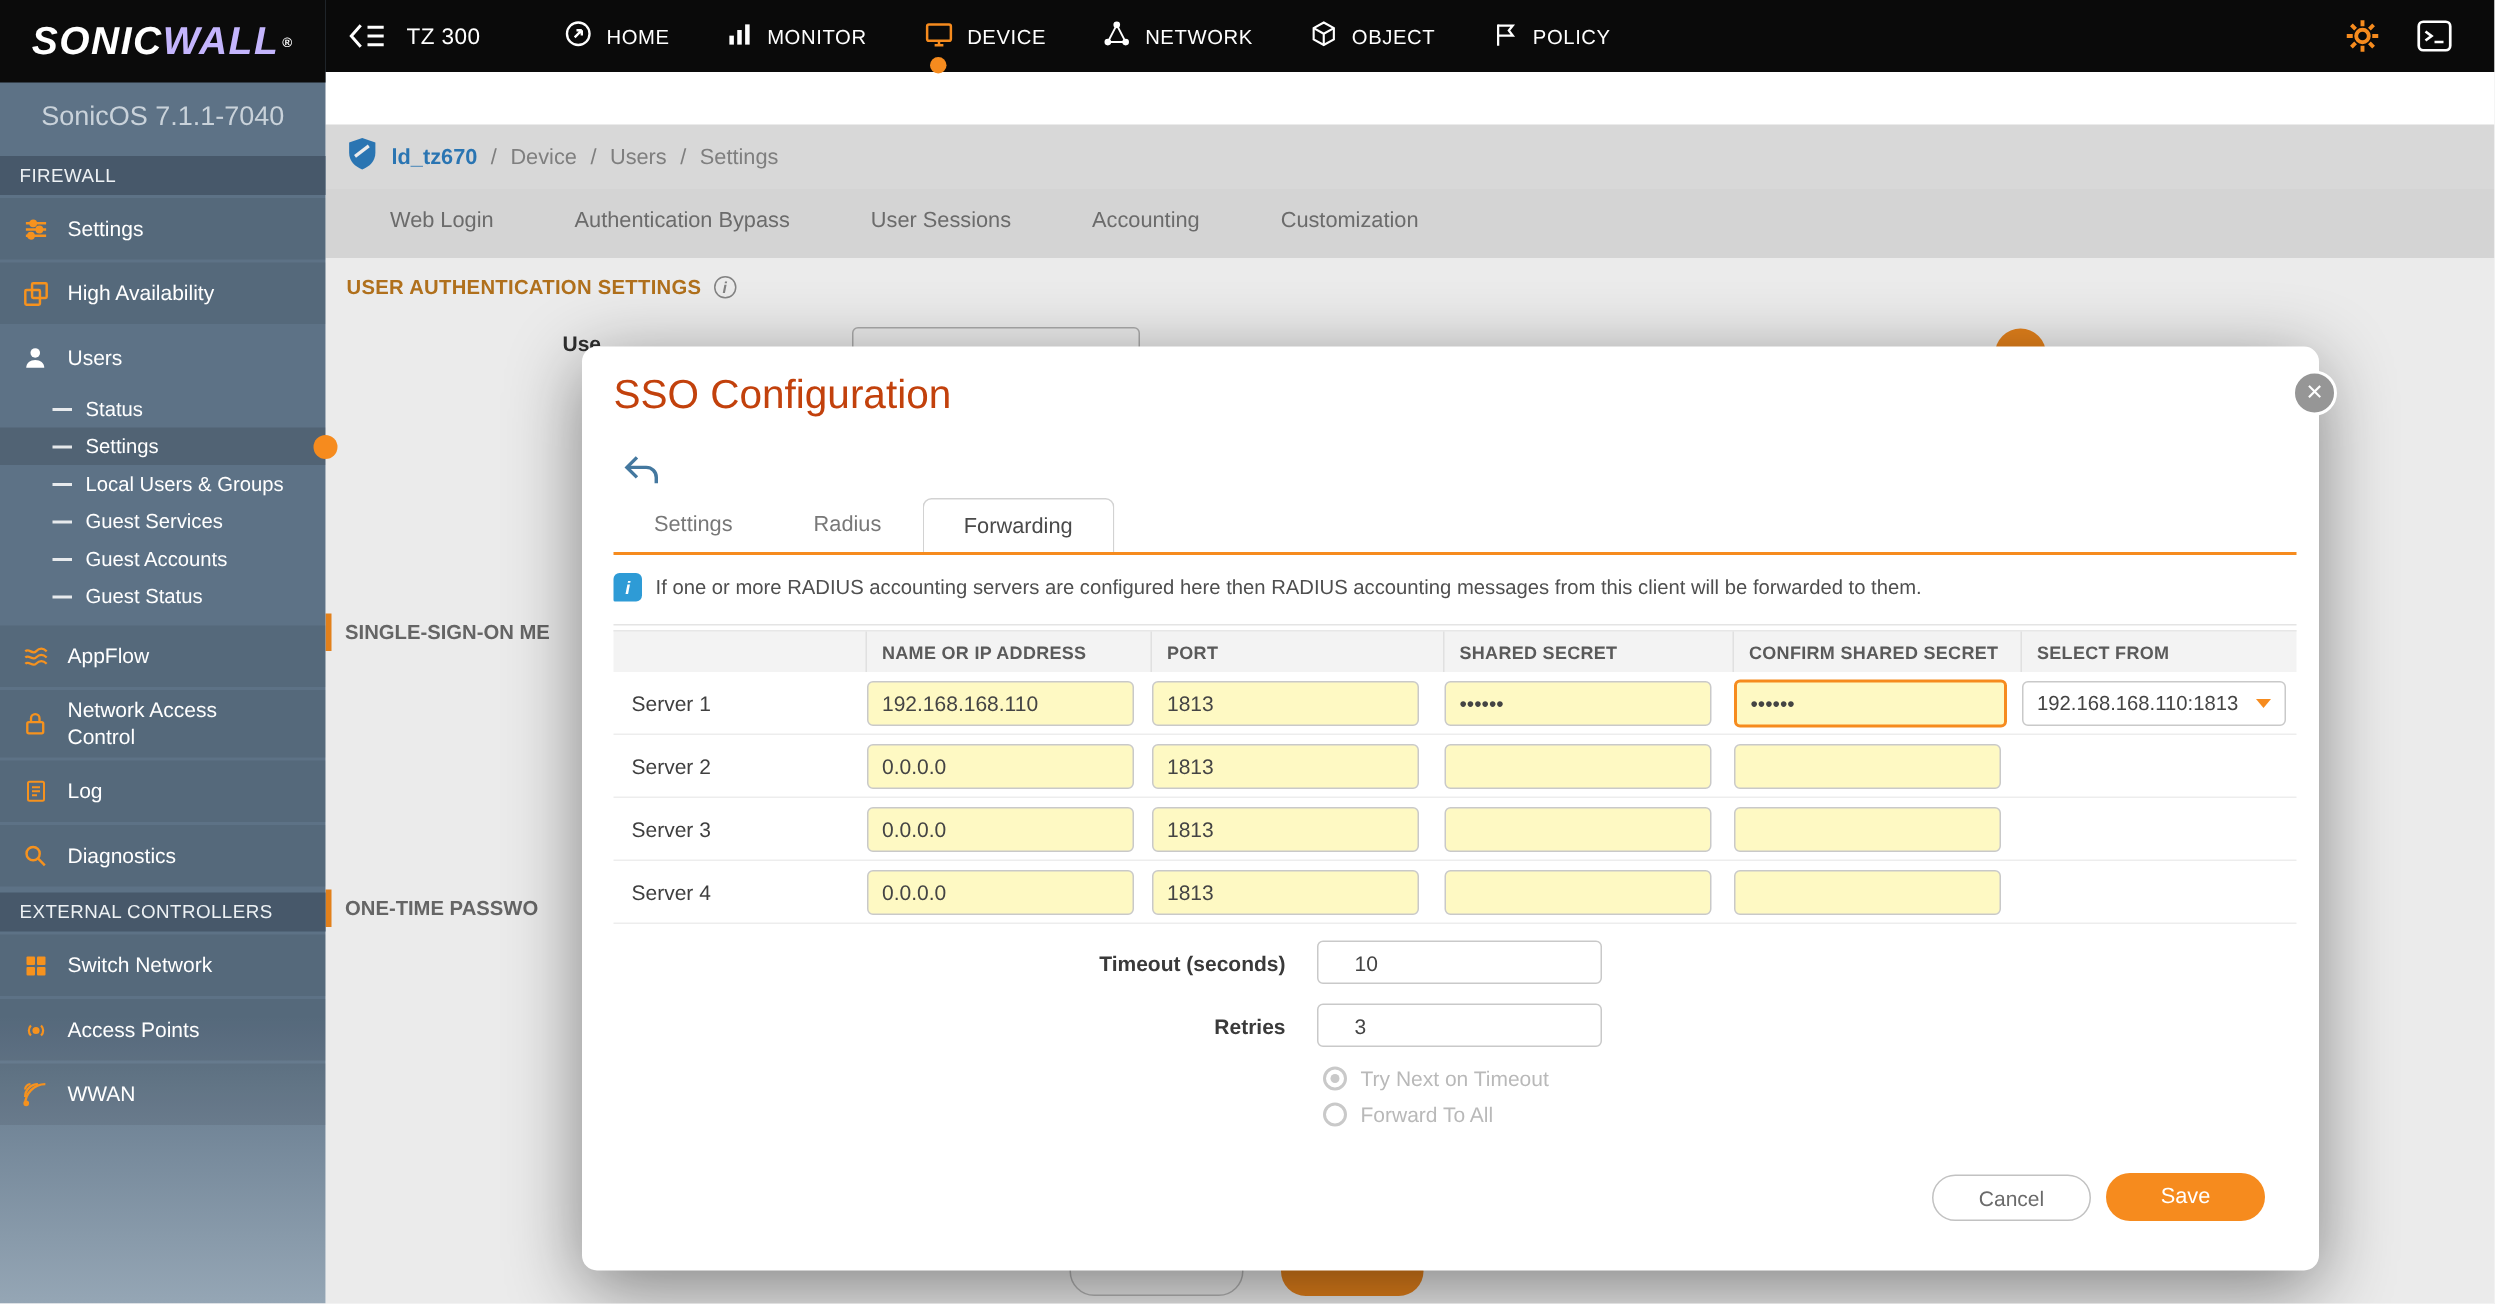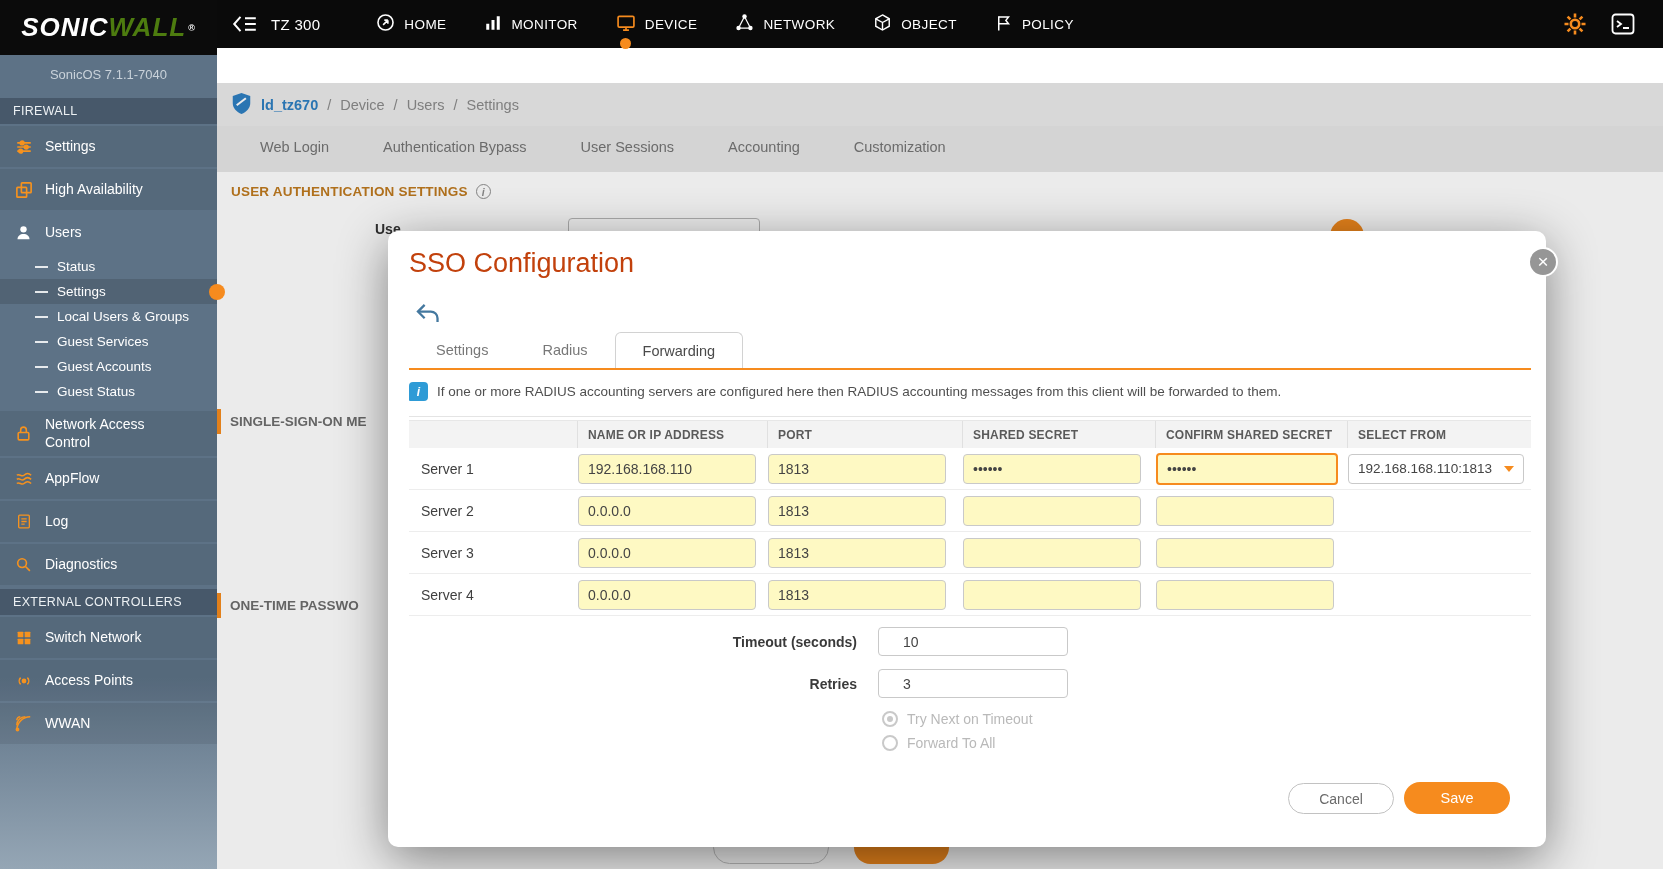--- a/index.html
+++ b/index.html
@@ -17,23 +17,23 @@
   .nav-item.active::after { content:""; position:absolute; left:4px; bottom:-15px; width:11px; height:11px;
               border-radius:50%; background:#f68b1e; }
   .tb-right { margin-left:auto; display:flex; align-items:center; gap:24px; padding-right:28px; }
   .iconbtn { display:flex; align-items:center; cursor:pointer; }
 
   
   .sidebar { position:absolute; left:0; top:0; width:217px; height:869px; z-index:30; color:#fff;
              background:linear-gradient(180deg,#5d7286 0%,#5d7286 78%,#95a6b5 100%); }
   .logo { height:55px; background:#0b0b0b; display:flex; align-items:center; justify-content:center;
           font-size:26px; font-weight:bold; font-style:italic; letter-spacing:1px; }
-  .logo .wall { color:#4d7c0f; }
+  .logo .wall { color:#c4b5fd; }
   .logo sup { font-size:9px; font-style:normal; margin-left:2px; color:#fff; }
-  .version { color:#c9d2da; font-size:13px; text-align:center; padding:12px 0 10px; }
+  .version { color:#c9d2da; font-size:18px; text-align:center; padding:12px 0 10px; }
   .side-section { background:#47586a; color:#edf1f4; font-size:12.5px; padding:6px 13px; letter-spacing:.3px; margin-top:6px; }
   .side-section.ext { margin-top:4px; }
   .side-item { display:flex; align-items:center; gap:11px; padding:5px 10px 5px 13px; min-height:41px;
                background:rgba(0,0,0,0.08); margin-top:2px; font-size:14px; cursor:pointer; line-height:1.25; }
   .side-item.plain { background:transparent; }
   .sicon { width:21px; display:flex; justify-content:center; flex:0 0 21px; }
   .subs { padding:1px 0 5px; }
   .sub-item { display:flex; align-items:center; gap:9px; padding-left:35px; height:25px; font-size:13.5px;
               cursor:pointer; position:relative; }
   .sub-item .dash { width:13px; height:2px; background:rgba(255,255,255,.85); flex:0 0 13px; }
@@ -266,36 +266,36 @@
         <span class="dash"></span>
         <span>Guest Accounts</span>
       </div>
     <div class="sub-item">
         <span class="dash"></span>
         <span>Guest Status</span>
       </div>
   </div>
   <div class="side-item">
     <span class="sicon">
-        <svg width="17" height="17" viewBox="0 0 24 24" fill="none" stroke="#f6921e" stroke-width="2.2">
-          <rect x="4.5" y="10.5" width="15" height="10.5" rx="1.5"></rect>
-          <path d="M8 10.5V7a4 4 0 018 0v3.5"></path>
-        </svg>
-      </span>
-    <span style="max-width:140px">Network Access Control</span>
-  </div>
-  <div class="side-item">
-    <span class="sicon">
         <svg width="18" height="18" viewBox="0 0 24 24" fill="none" stroke="#f6921e" stroke-width="2">
           <path d="M2.5 7c3.2-3.2 6.3 3.2 9.5 0s6.3-3.2 9.5 0"></path>
           <path d="M2.5 12.5c3.2-3.2 6.3 3.2 9.5 0s6.3-3.2 9.5 0"></path>
           <path d="M2.5 18c3.2-3.2 6.3 3.2 9.5 0s6.3-3.2 9.5 0"></path>
         </svg>
       </span>
     <span>AppFlow</span>
+  </div>
+  <div class="side-item">
+    <span class="sicon">
+        <svg width="17" height="17" viewBox="0 0 24 24" fill="none" stroke="#f6921e" stroke-width="2.2">
+          <rect x="4.5" y="10.5" width="15" height="10.5" rx="1.5"></rect>
+          <path d="M8 10.5V7a4 4 0 018 0v3.5"></path>
+        </svg>
+      </span>
+    <span style="max-width:140px">Network Access Control</span>
   </div>
   <div class="side-item">
     <span class="sicon">
         <svg width="16" height="17" viewBox="0 0 24 24" fill="none" stroke="#f6921e" stroke-width="2">
           <rect x="4" y="2.5" width="16" height="19" rx="1.5"></rect>
           <path d="M8 8h8M8 12h8M8 16h5"></path>
         </svg>
       </span>
     <span>Log</span>
   </div>

